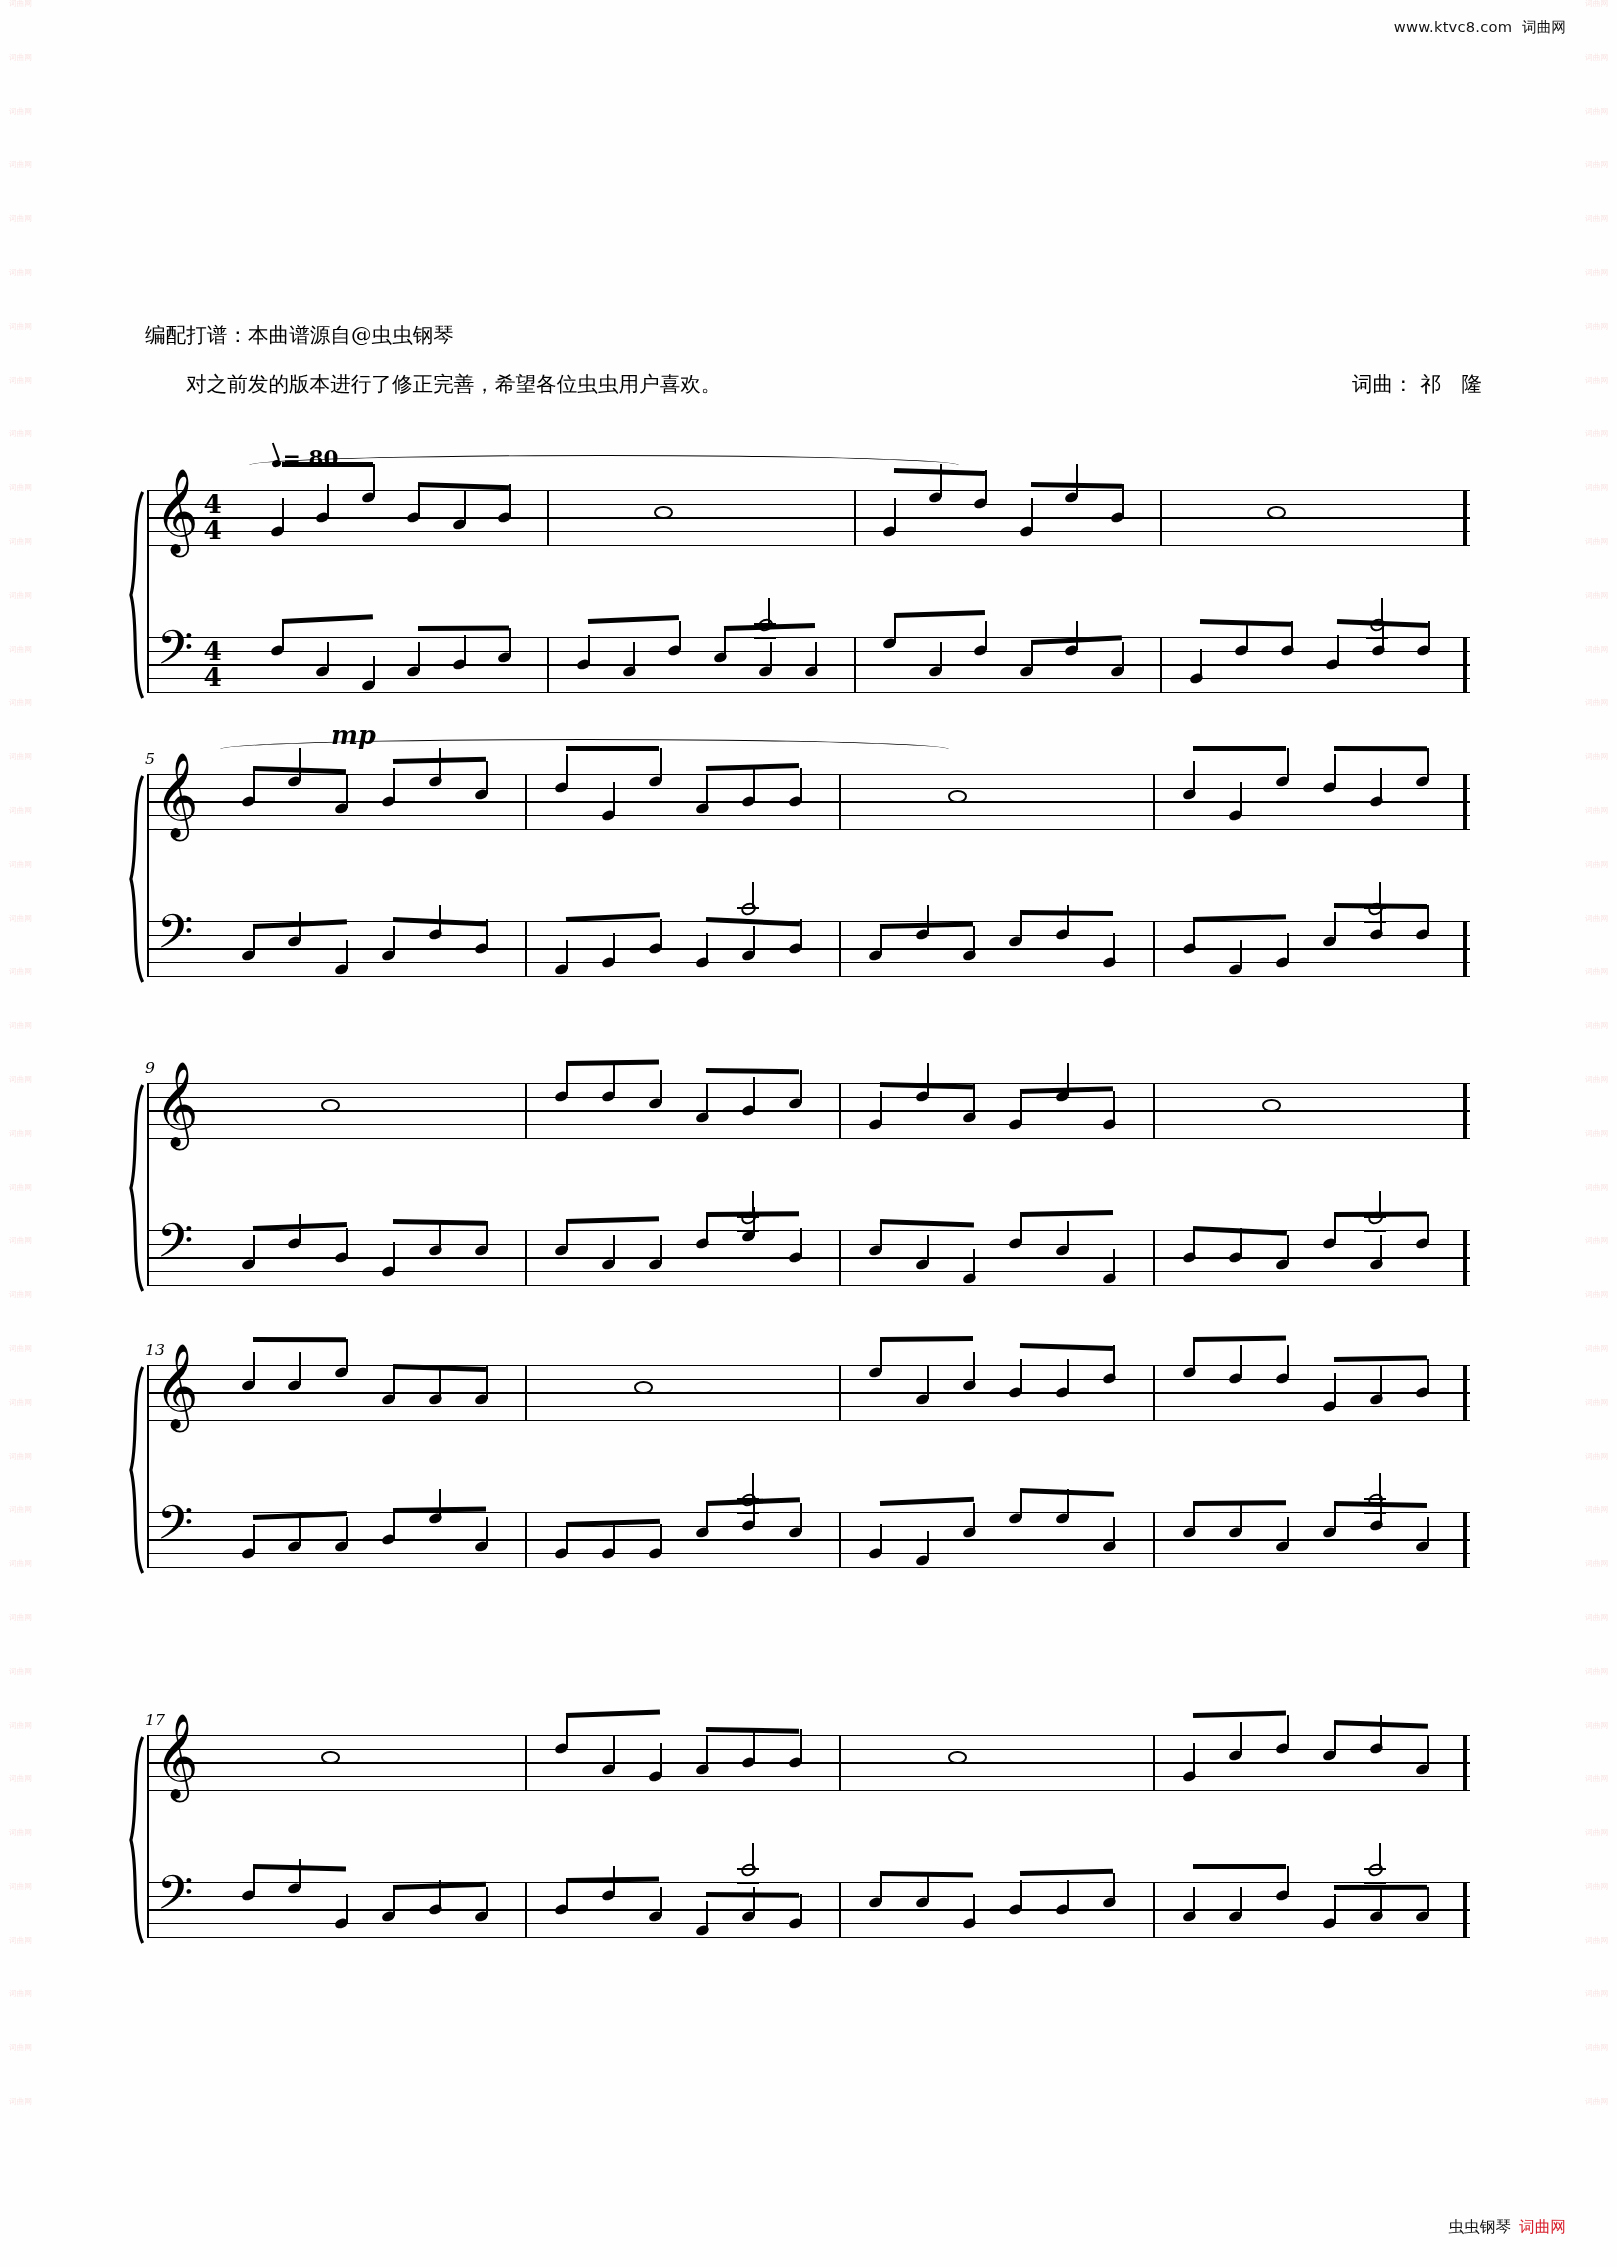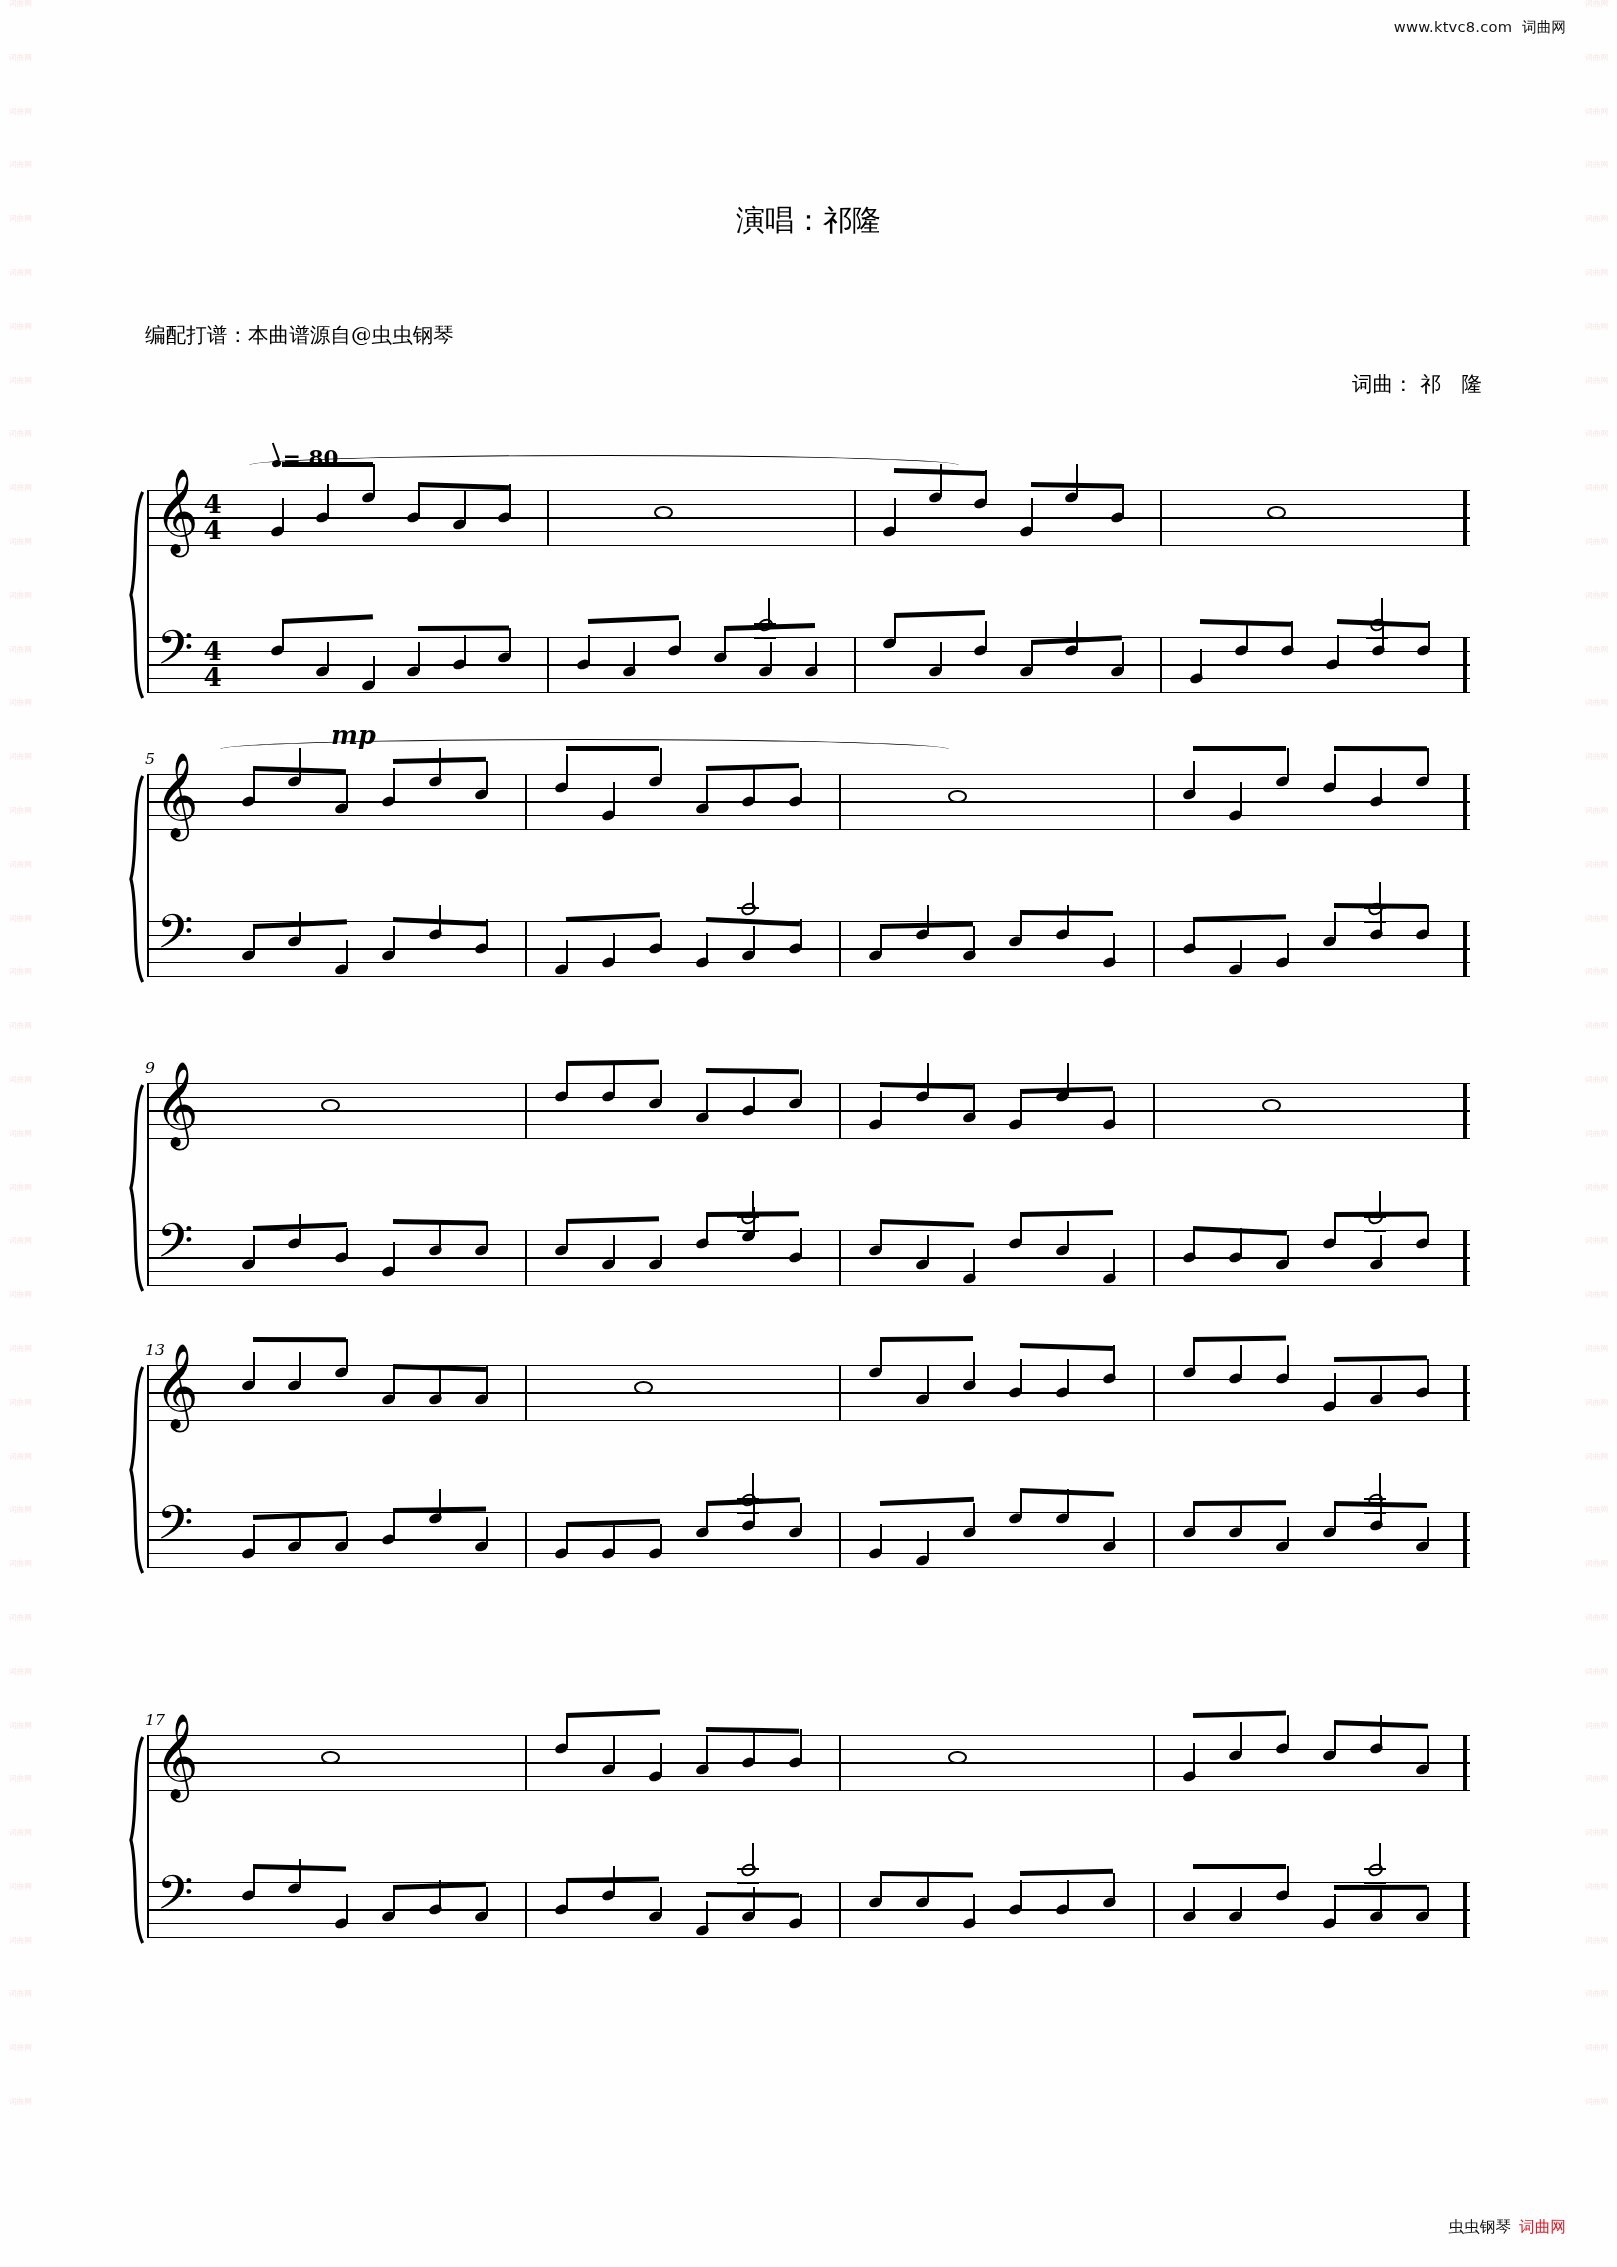--- a/index.html
+++ b/index.html
@@ -357,23 +357,23 @@
       <div class="wm-chip">词曲网</div>
       <div class="wm-chip">词曲网</div>
       <div class="wm-chip">词曲网</div>
       <div class="wm-chip">词曲网</div>
     </div>
 
   <div id="top-credit">
     <span class="site-url">www.ktvc8.com</span><span class="site-name">词曲网</span>
   </div>
 
-  <div id="subtitle">演唱：祁隆</div>
 
   <div id="credit-arranger">编配打谱：本曲谱源自@虫虫钢琴</div>
+  <div id="credit-note">对之前发的版本进行了修正完善，希望各位虫虫用户喜欢。</div>
   <div id="credit-composer">词曲： 祁　隆</div>
 
   <div id="tempo">
     <span class="notehead"></span><span>= 80</span>
   </div>
 
   <div id="dyn-mp">mp</div>
 
   <div id="systems-host">
       <div class="system" style="top: 490px; height: 225px;">

